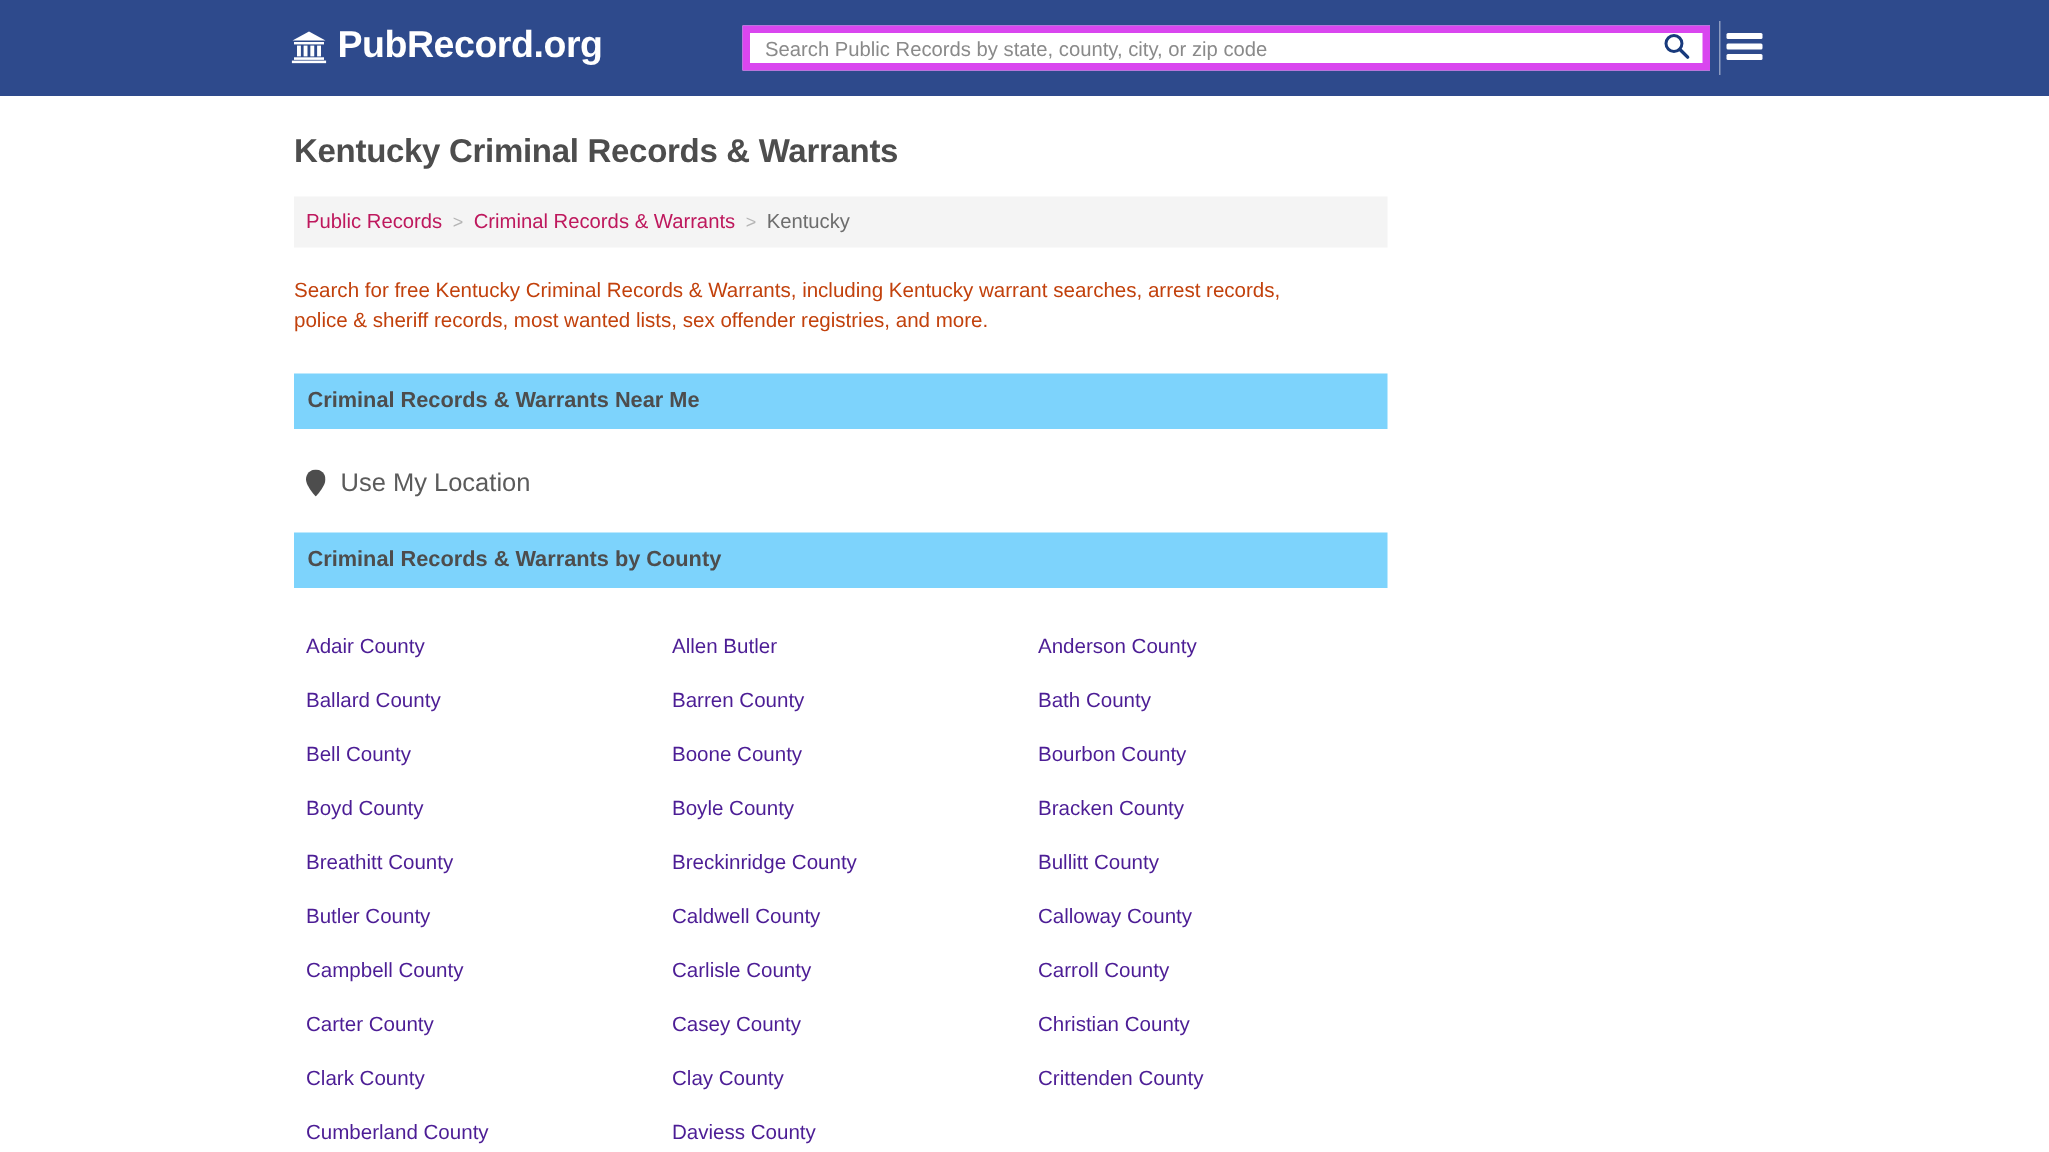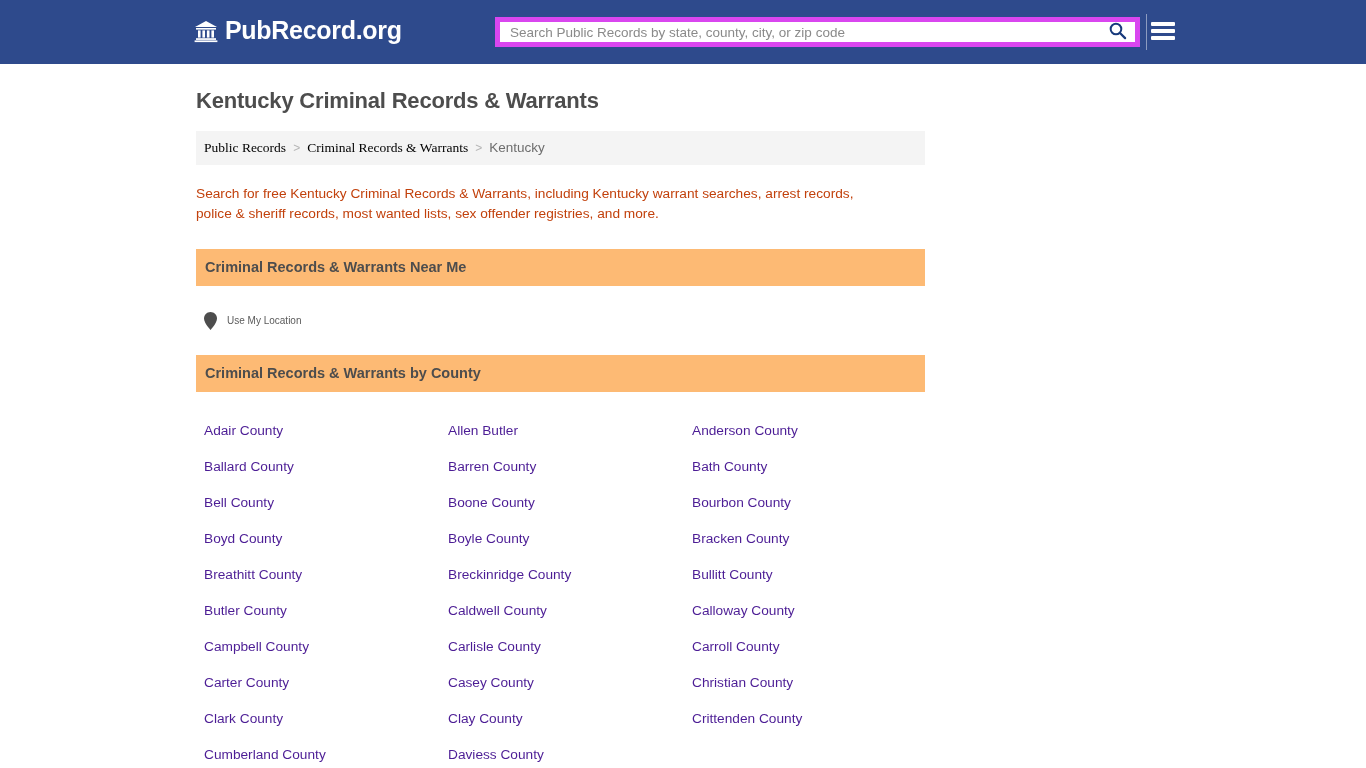--- a/index.html
+++ b/index.html
@@ -132,61 +132,61 @@
     margin-top: 16px;
     background: #f4f4f4;
     height: 34px;
     display: flex;
     align-items: center;
     padding: 0 8px;
     font-size: 13.5px;
     color: #6d6d6d;
     white-space: nowrap;
   }
-  .crumb { color: #000000; text-decoration: none; cursor: pointer; font-family: Liberation Serif, serif; }
+  .crumb { color: #be185d; text-decoration: none; cursor: pointer; }
   .crumb-sep {
     color: #b5b5b5;
     margin: 0 7px;
     font-size: 12px;
   }
   .crumb-current { color: #6d6d6d; }
 
   .page-desc {
     margin: 0;
     padding-top: 19px;
     width: 690px;
     font-size: 13.7px;
     line-height: 20px;
     color: #c2410c;
   }
 
   .section-head {
     margin-top: 25px;
-    background: #fdba74;
+    background: #7dd3fc;
     height: 37px;
     display: flex;
     align-items: center;
     padding: 0 9px;
     font-size: 14.5px;
     font-weight: bold;
     color: #4d4d4d;
   }
 
   .near-me-row {
     padding-top: 26px;
     padding-left: 8px;
     height: 44px;
   }
   .location-link {
     display: inline-flex;
     align-items: center;
     gap: 10px;
     text-decoration: none;
     cursor: pointer;
-    font-size: 10px;
+    font-size: 17px;
     color: #5b5b5b;
   }
   .pin-icon { width: 13px; height: 18px; display: block; }
 
   .county-grid {
     padding-top: 21px;
     display: grid;
     grid-template-columns: 244px 244px 244px;
     grid-auto-rows: 36px;
     padding-left: 8px;

